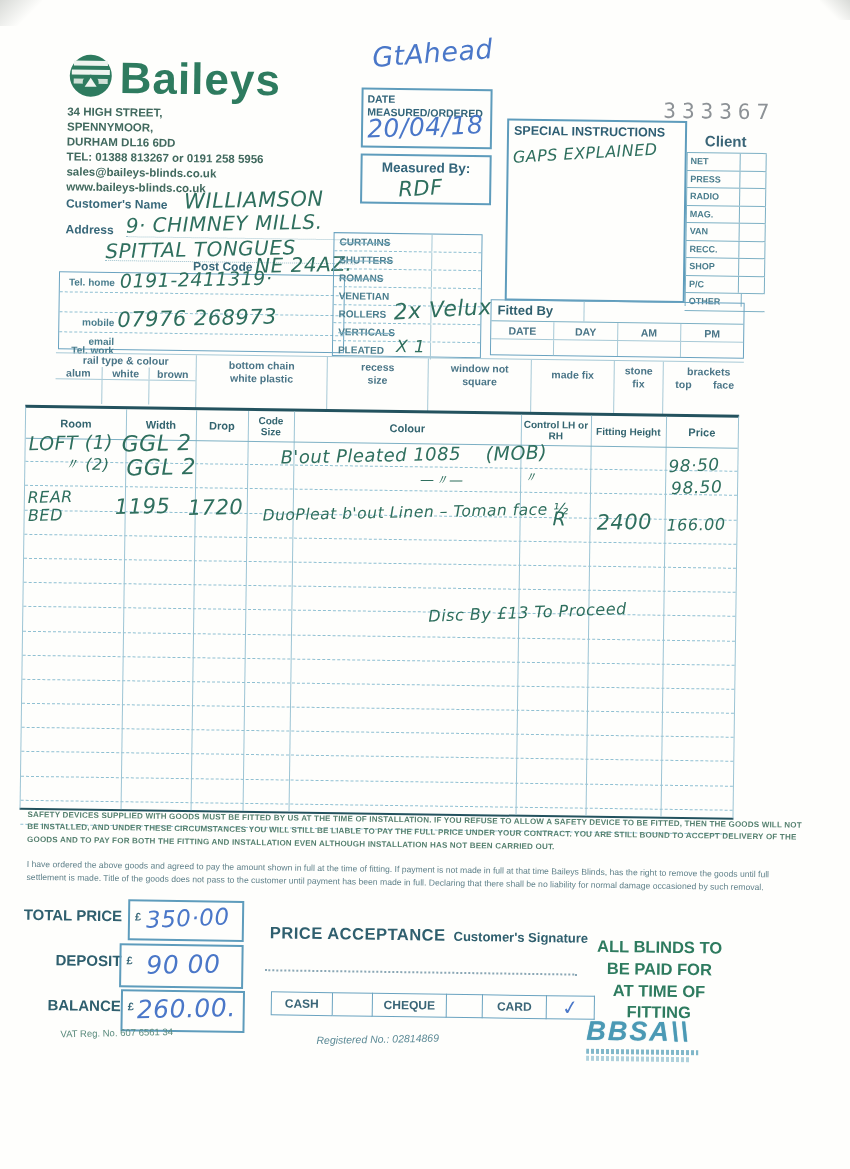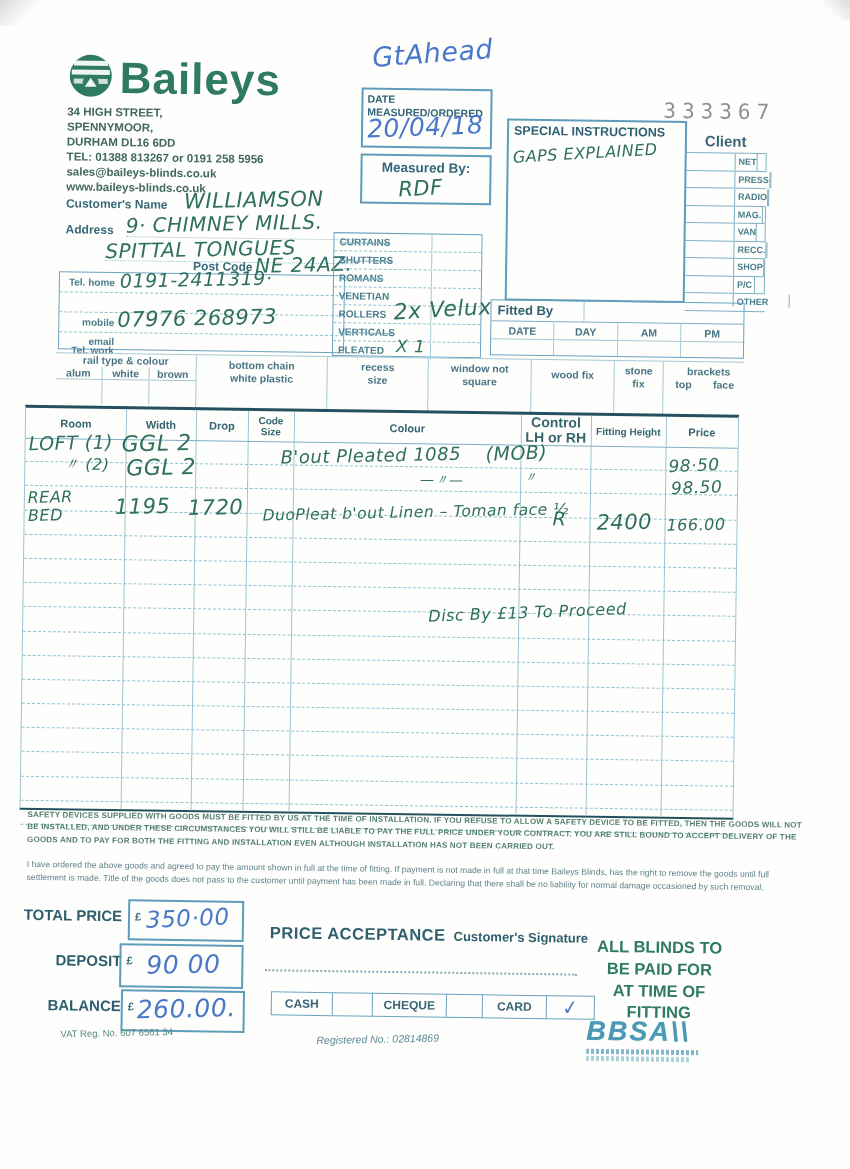--- a/index.html
+++ b/index.html
@@ -15,21 +15,21 @@
   .box1{border:1.5px solid #6aa3c0;}
   .smudge{background:linear-gradient(135deg,#b9bdb9,transparent 65%);opacity:.55;}
   
   .logo-row{display:flex;align-items:center;gap:6px;}
   .logo-name{font-size:44px;font-weight:bold;color:#2e7b5f;letter-spacing:1px;}
   .addr{font-size:11.5px;font-weight:bold;color:#41695e;line-height:1.3;margin-top:2px;}
   
   .frow{display:flex;align-items:stretch;}
   .pl{font-size:10px;color:#4a7d8d;font-weight:bold;}
   
-  .cl-row{display:flex;height:16.5px;border-top:1.5px solid #7db0c4;padding-left:48px;}
+  .cl-row{display:flex;height:16.5px;border-top:1.5px solid #7db0c4;}
   .cl-row:last-child{border-bottom:1.5px solid #7db0c4;flex-direction:column;}
   .cl-lab{width:52px;font-size:9px;color:#4a7d8d;font-weight:bold;padding:3px 0 0 3px;
           border-left:1.5px solid #7db0c4;border-right:1px solid #7db0c4;}
   .cl-box{width:26px;border-right:1.5px solid #7db0c4;}
   
   .optlbl{font-size:10.5px;color:#4a7587;font-weight:bold;text-align:center;line-height:1.2;}
   
   .tbl{border-top:3px solid #23525e;border-bottom:2.5px solid #23525e;
        border-left:1px solid #9cc4d4;border-right:1px solid #9cc4d4;}
   .th{position:absolute;top:0;height:30px;display:flex;align-items:center;justify-content:center;
@@ -232,42 +232,42 @@
       <div style="width:130px;border-right:1px solid #a7c9d6;">
         <div class="optlbl" style="padding-top:3px;max-width:90px;margin:0 auto;">bottom chain white plastic</div>
       </div>
       <div style="width:100px;border-right:1px solid #a7c9d6;">
         <div class="optlbl" style="padding-top:3px;max-width:50px;margin:0 auto;">recess size</div>
       </div>
       <div style="width:102px;border-right:1px solid #a7c9d6;">
         <div class="optlbl" style="padding-top:3px;max-width:70px;margin:0 auto;">window not square</div>
       </div>
       <div style="width:82px;border-right:1px solid #a7c9d6;">
-        <div class="optlbl" style="padding-top:8px;">wood fix</div>
+        <div class="optlbl" style="padding-top:8px;">made fix</div>
       </div>
       <div style="width:48px;border-right:1px solid #a7c9d6;">
         <div class="optlbl" style="padding-top:3px;max-width:34px;margin:0 auto;">stone fix</div>
       </div>
       <div style="flex:1;">
         <div class="optlbl" style="padding-top:3px;margin-left:10px;">brackets</div>
         <div style="display:flex;">
           <div class="optlbl" style="width:50%;">top</div>
           <div class="optlbl" style="width:50%;">face</div>
         </div>
       </div>
     </div>
 
     <div class="abs tbl" style="left:30px;top:405px;width:712px;height:400px;">
 
       <div class="th" style="left:0;width:100px;">Room</div>
       <div class="th" style="left:100px;width:70px;">Width</div>
       <div class="th" style="left:170px;width:52px;">Drop</div>
       <div class="th" style="left:222px;width:46px;font-size:10px;">Code Size</div>
       <div class="th" style="left:268px;width:227px;">Colour</div>
-      <div class="th" style="left:495px;width:70px;font-size:14px;">Control LH or RH</div>
+      <div class="th" style="left:495px;width:70px;font-size:10px;">Control LH or RH</div>
       <div class="th" style="left:565px;width:75px;font-size:10px;">Fitting Height</div>
       <div class="th" style="left:640px;width:72px;">Price</div>
 
       <div class="vline" style="left:100px;"></div>
       <div class="vline" style="left:170px;"></div>
       <div class="vline" style="left:222px;"></div>
       <div class="vline" style="left:268px;"></div>
       <div class="vline" style="left:495px;"></div>
       <div class="vline" style="left:565px;"></div>
       <div class="vline" style="left:640px;"></div>

